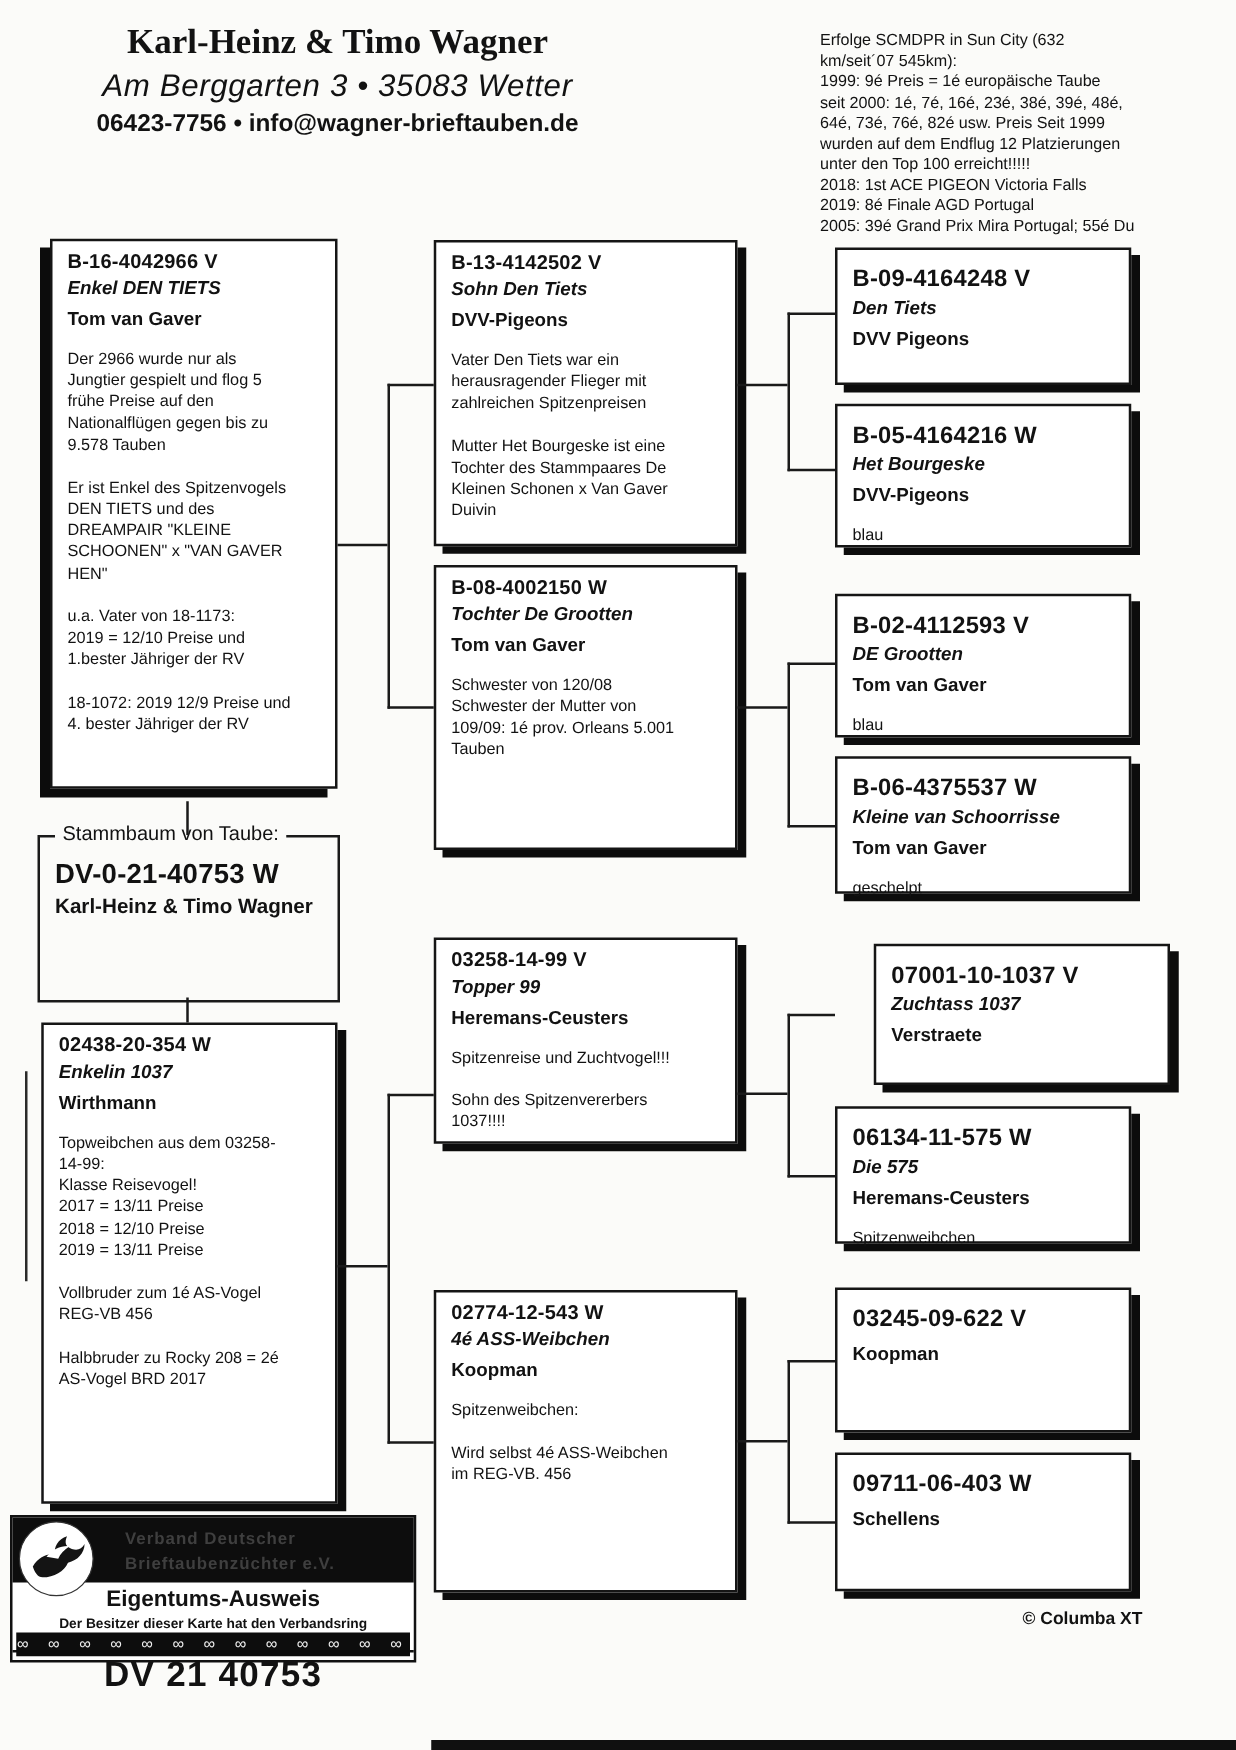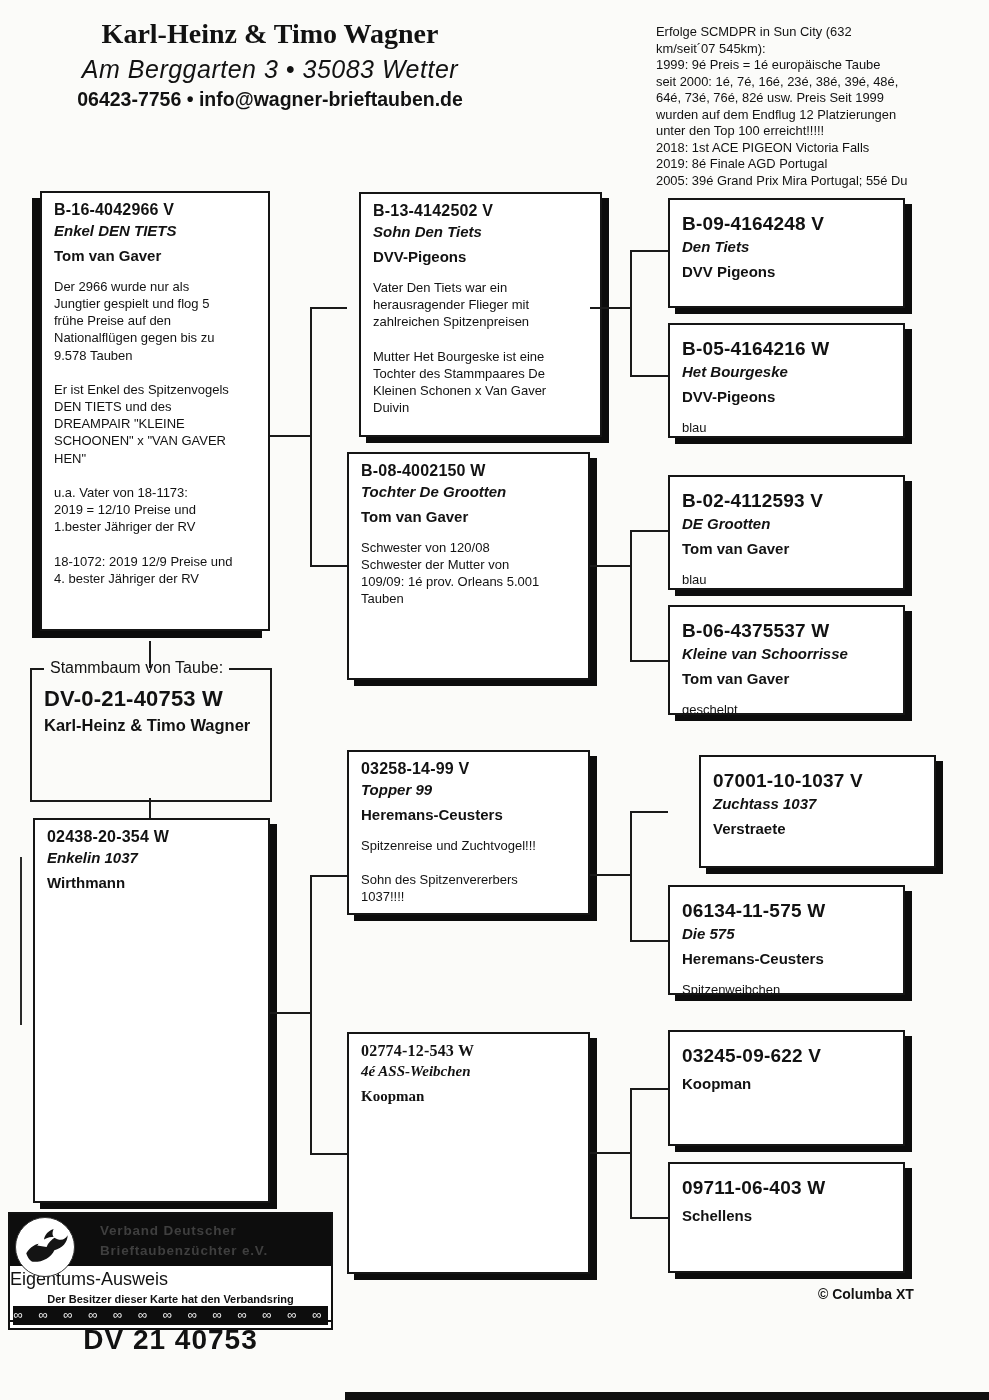--- a/index.html
+++ b/index.html
@@ -22,24 +22,24 @@
   .rsm{padding-top:13px;}
   .ring{font-size:16px;font-weight:bold;letter-spacing:0.2px;}
   .rsm .ring{font-size:19px;}
   .pname{font-size:15px;font-weight:bold;font-style:italic;margin-top:3px;}
   .strain{font-size:15px;font-weight:bold;margin-top:8px;}
   .pbody{font-size:13px;margin-top:14px;line-height:1.32;white-space:pre-line;}
   .pname:empty,.pbody:empty{display:none;}
 
   .p-father{left:40px;top:191px;width:230px;height:440px;}
   .p-mother{left:33px;top:818px;width:237px;height:385px;}
-  .p-ff{left:359px;top:192px;width:243px;height:245px;}
+  .p-ff{left:347px;top:192px;width:243px;height:245px;}
   .p-fm{left:347px;top:452px;width:243px;height:228px;}
   .p-mf{left:347px;top:750px;width:243px;height:165px;}
-  .p-mm{left:347px;top:1032px;width:243px;height:242px;font-family:Liberation Serif, serif;}
+  .p-mm{left:347px;top:1032px;width:243px;height:242px;}
   .p-fff{left:668px;top:198px;width:237px;height:110px;}
   .p-ffm{left:668px;top:323px;width:237px;height:115px;}
   .p-fmf{left:668px;top:475px;width:237px;height:115px;}
   .p-fmm{left:668px;top:605px;width:237px;height:110px;}
   .p-mff{left:668px;top:755px;width:237px;height:113px;margin-left:31px;}
   .p-mfm{left:668px;top:885px;width:237px;height:110px;}
   .p-mmf{left:668px;top:1030px;width:237px;height:116px;}
   .p-mmm{left:668px;top:1162px;width:237px;height:111px;}
 
   
@@ -52,21 +52,21 @@
   .hl,.vl{position:absolute;background:#1a1a1a;}
   .hl{height:2px;} .vl{width:2px;}
 
   
   .cert{position:absolute;left:8px;top:1212px;width:325px;height:118px;border:2px solid #111;background:#fff;box-sizing:border-box;}
   .cert-band{position:absolute;left:0;top:0;right:0;height:52px;background:#0d0d0d;}
   .cert-logo{position:absolute;left:5px;top:3px;width:58px;height:58px;border-radius:50%;background:#fff;
              border:1px solid #333;z-index:2;display:flex;align-items:center;justify-content:center;}
   .cert-org{position:absolute;left:90px;top:7px;font-size:13.5px;line-height:1.45;color:#3f3f3f;
             font-weight:bold;letter-spacing:0.8px;white-space:pre-line;}
-  .cert-title{position:absolute;top:55px;left:0;right:0;font-size:18px;font-weight:normal;}
+  .cert-title{position:absolute;top:55px;left:0;right:0;text-align:center;font-size:18px;font-weight:bold;}
   .cert-sub{position:absolute;top:78px;left:0;right:0;text-align:center;font-size:11px;font-weight:bold;
             line-height:1.3;white-space:pre-line;}
   .cert-divider{position:absolute;top:106px;left:0;right:0;height:2px;background:#111;}
   .cert-num{position:absolute;top:110px;left:0;right:0;text-align:center;font-size:28px;font-weight:bold;letter-spacing:1px;}
   .cert-orn{position:absolute;left:3px;right:3px;bottom:3px;height:19px;background:#0d0d0d;color:#efefef;
             text-align:center;font-size:13px;letter-spacing:6px;line-height:18px;white-space:nowrap;overflow:hidden;}
 
   .copyright{position:absolute;left:818px;top:1286px;font-size:14px;font-weight:bold;}
   .bottom-strip{position:absolute;left:345px;top:1392px;width:644px;height:8px;background:#101010;}
   .left-artifact{position:absolute;left:20px;top:857px;width:2px;height:168px;background:#2a2a2a;}
@@ -120,20 +120,32 @@
   <div class="subject">
     <div class="subject-label">Stammbaum von Taube:</div>
     <div class="ring">DV-0-21-40753 W</div>
     <div class="owner">Karl-Heinz &amp; Timo Wagner</div>
   </div>
 
   <div class="pbox p-mother">
     <div class="ring">02438-20-354 W</div>
     <div class="pname">Enkelin 1037</div>
     <div class="strain">Wirthmann</div>
+    <div class="pbody">Topweibchen aus dem 03258-
+14-99:
+Klasse Reisevogel!
+2017 = 13/11 Preise
+2018 = 12/10 Preise
+2019 = 13/11 Preise
+
+Vollbruder zum 1é AS-Vogel
+REG-VB 456
+
+Halbbruder zu Rocky 208 = 2é
+AS-Vogel BRD 2017</div>
   </div>
 
   <div class="pbox p-ff">
     <div class="ring">B-13-4142502 V</div>
     <div class="pname">Sohn Den Tiets</div>
     <div class="strain">DVV-Pigeons</div>
     <div class="pbody">Vater Den Tiets war ein
 herausragender Flieger mit
 zahlreichen Spitzenpreisen
 
@@ -160,20 +172,24 @@
     <div class="pbody">Spitzenreise und Zuchtvogel!!!
 
 Sohn des Spitzenvererbers
 1037!!!!</div>
   </div>
 
   <div class="pbox p-mm">
     <div class="ring">02774-12-543 W</div>
     <div class="pname">4é ASS-Weibchen</div>
     <div class="strain">Koopman</div>
+    <div class="pbody">Spitzenweibchen:
+
+Wird selbst 4é ASS-Weibchen
+im REG-VB. 456</div>
   </div>
 
   <div class="pbox rsm p-fff">
     <div class="ring">B-09-4164248 V</div>
     <div class="pname">Den Tiets</div>
     <div class="strain">DVV Pigeons</div>
 
   </div>
 
   <div class="pbox rsm p-ffm">

